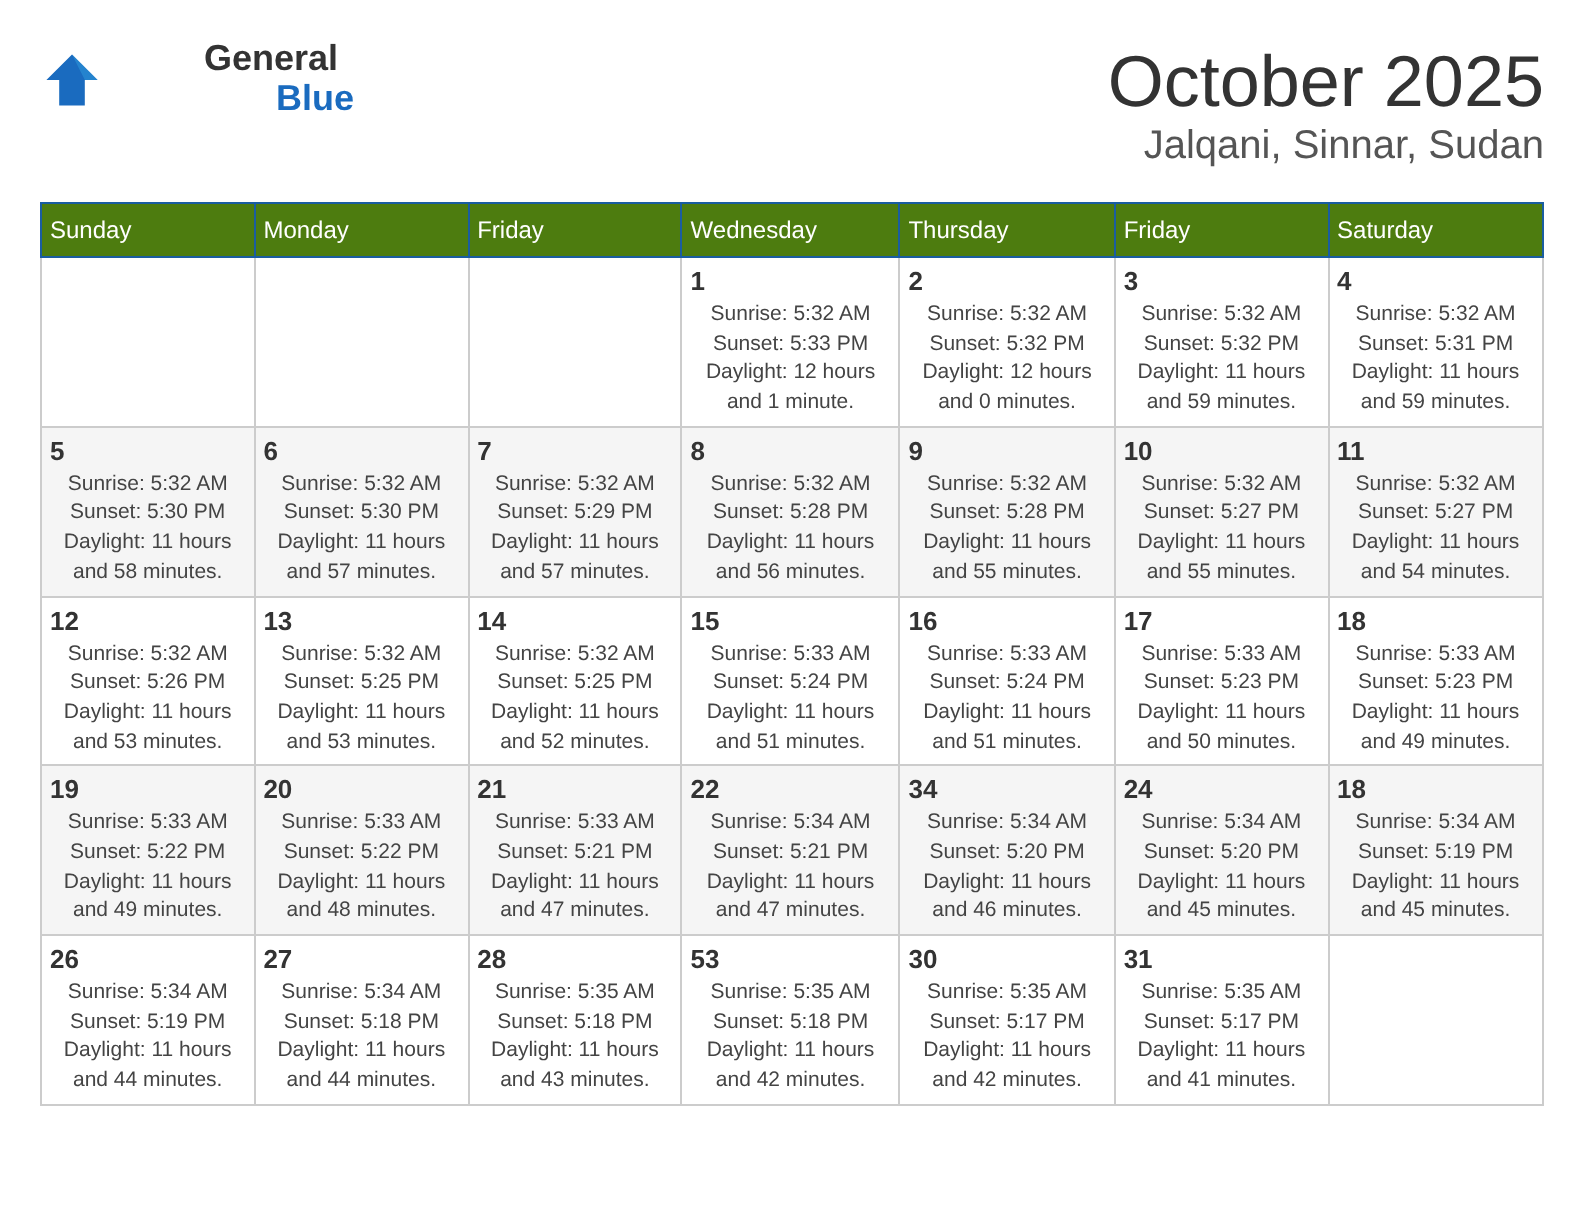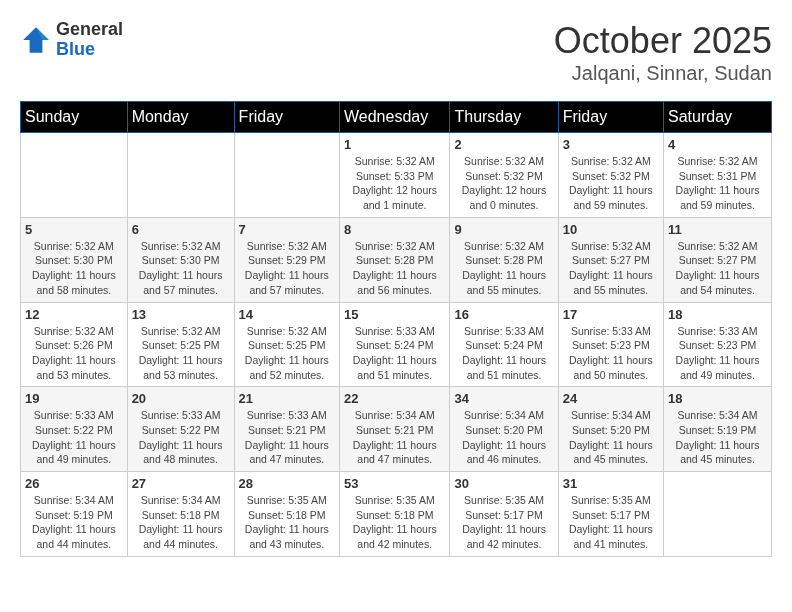--- a/index.html
+++ b/index.html
@@ -12,33 +12,35 @@
     }
     .header {
       display: flex;
       justify-content: space-between;
       align-items: flex-start;
       margin-bottom: 16px;
     }
     .logo {
       display: flex;
       align-items: center;
+      gap: 46px;
     }
     .logo-text {
       display: flex;
       flex-direction: column;
       font-size: 18px;
       font-weight: bold;
       line-height: 1.1;
     }
     .logo-text .general {
       color: #333;
     }
     .logo-text .blue {
       color: #1a6bbf;
+      margin-left: 36px;
     }
     .logo-icon {
       width: 32px;
       height: 32px;
       margin-right: 4px;
     }
     .title-block {
       text-align: right;
     }
     .month-title {
@@ -49,25 +51,25 @@
     .location {
       font-size: 20px;
       color: #555;
     }
     .calendar {
       width: 100%;
       border-collapse: collapse;
       font-size: 11px;
     }
     .calendar th {
-      background-color: #000000;
+      background-color: #4d7c0f;
       color: #fff;
       padding: 6px 4px;
       text-align: left;
-      font-size: 16px;
+      font-size: 12px;
       font-weight: normal;
       border: 1px solid #1a5da0;
     }
     .calendar td {
       border: 1px solid #ccc;
       vertical-align: top;
       padding: 4px;
       width: 113px;
       min-height: 80px;
       background: #fff;

